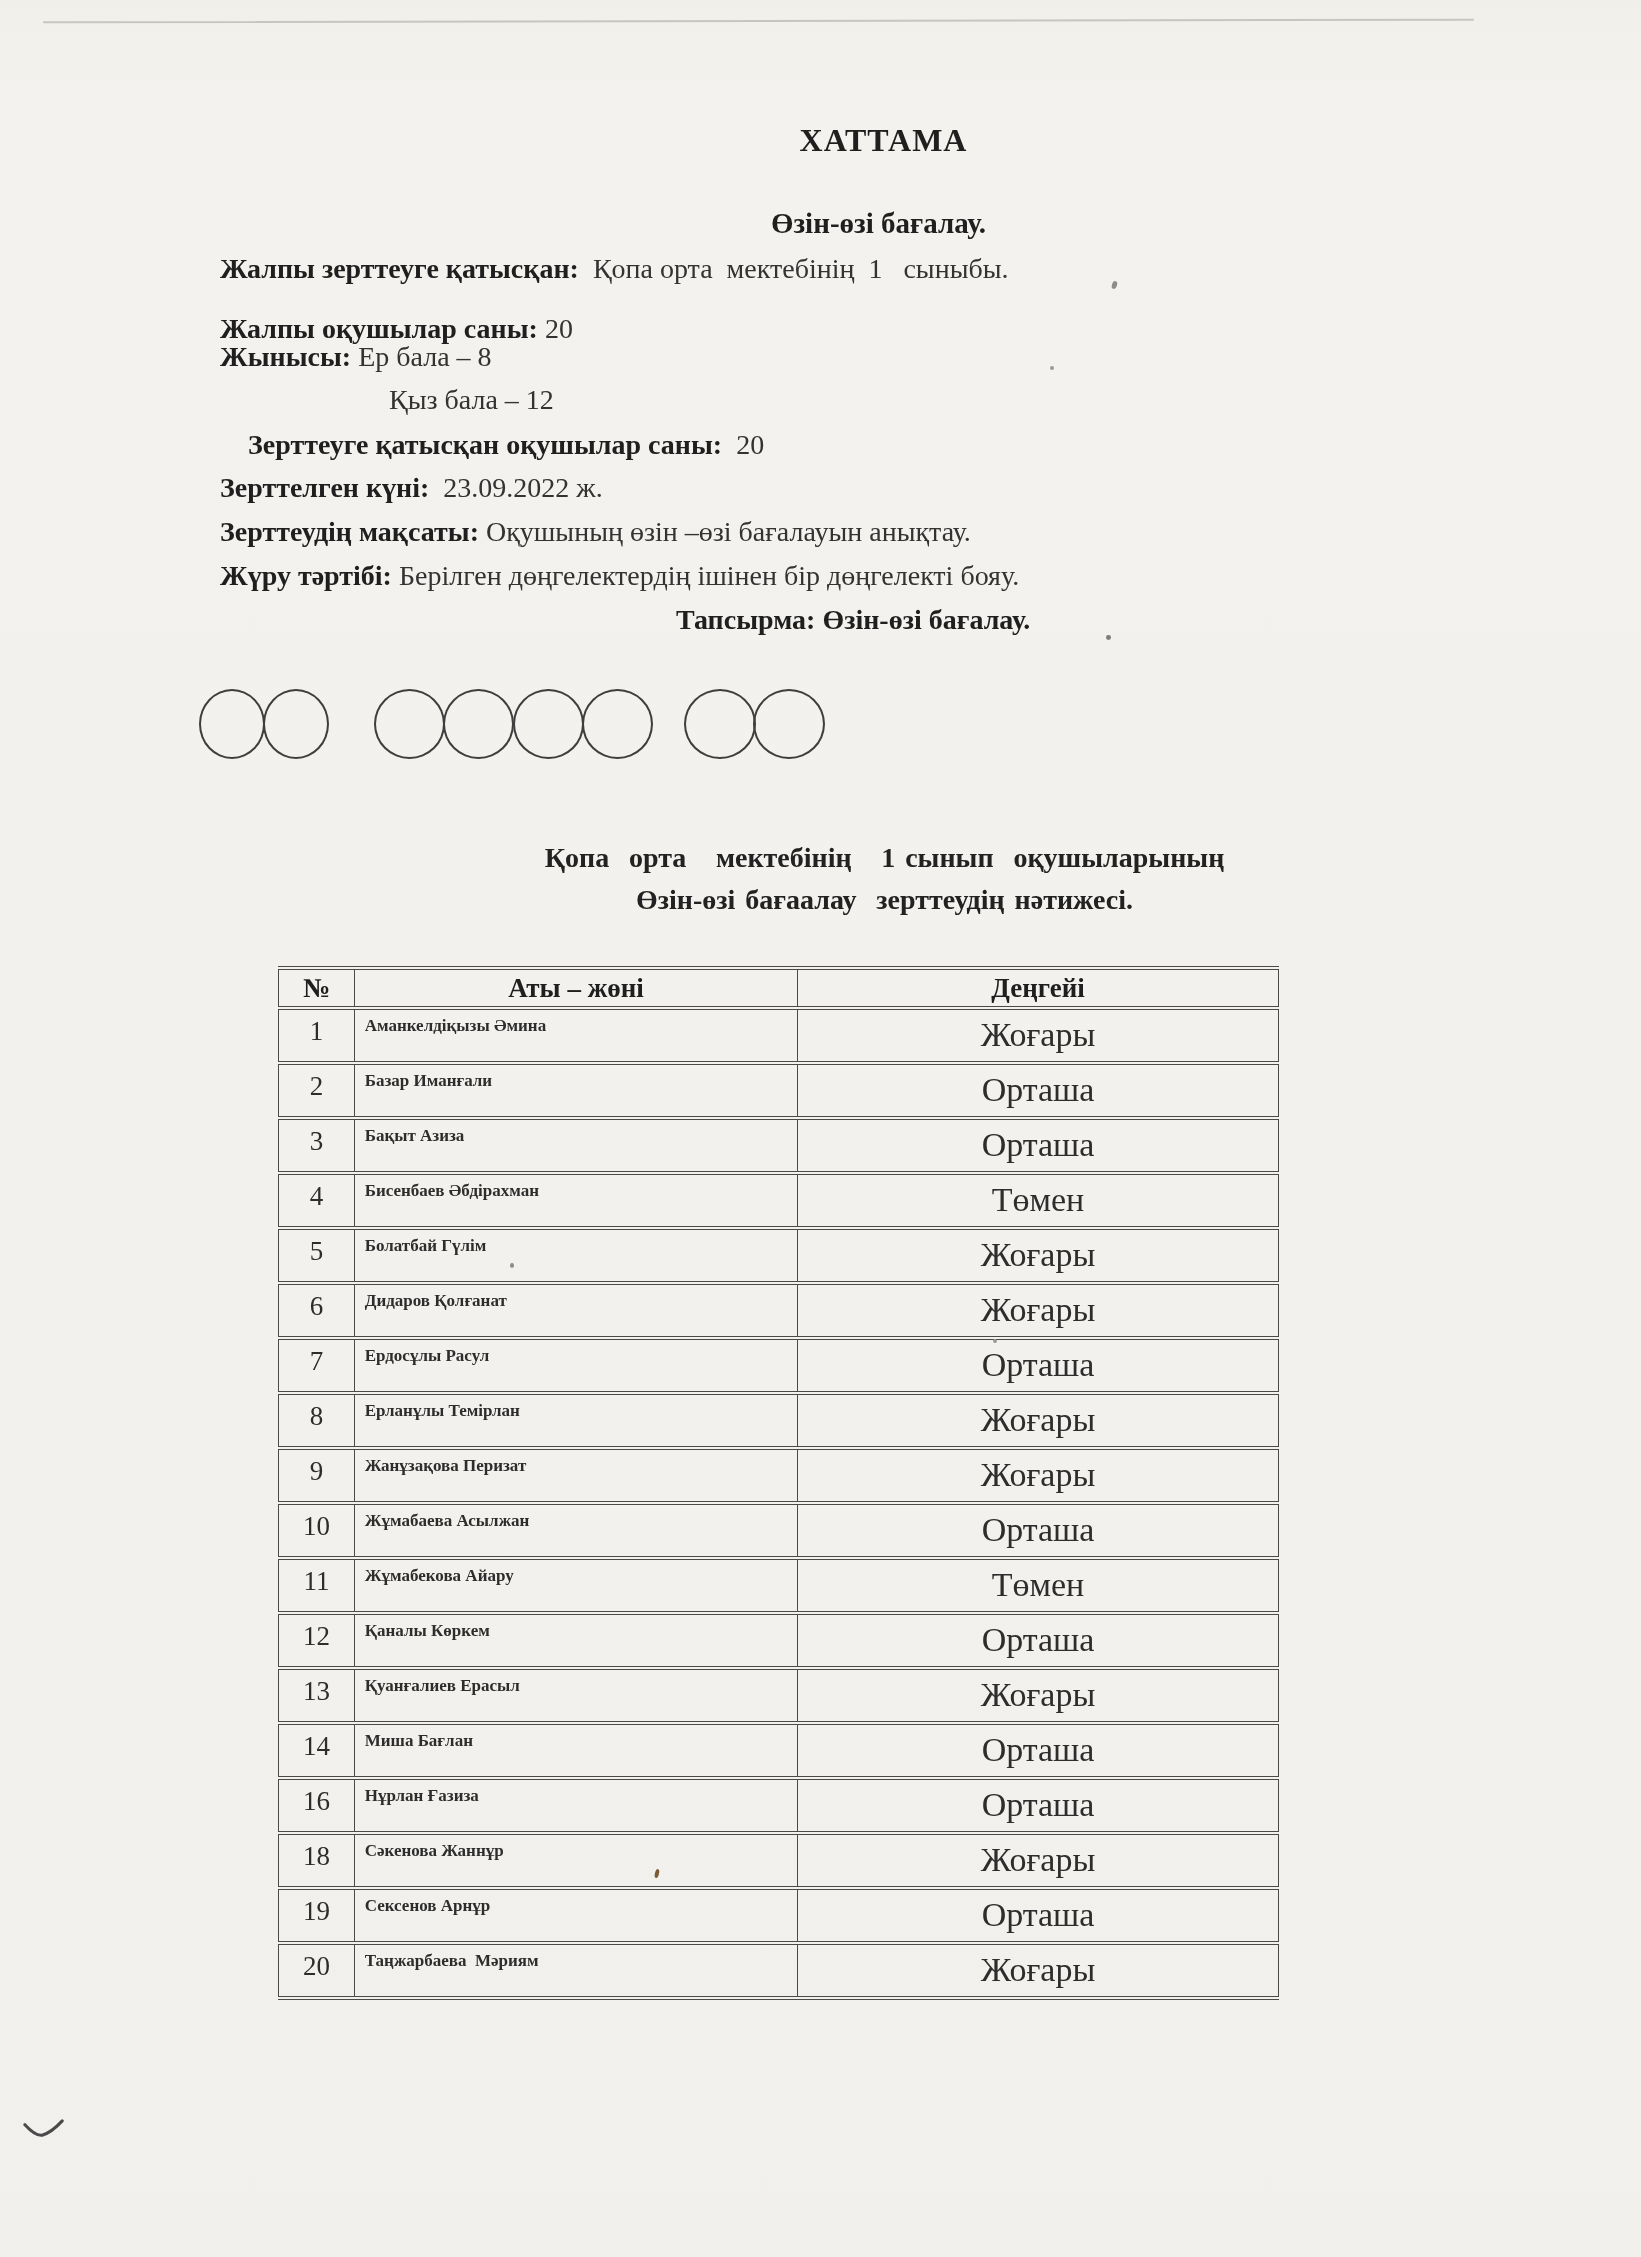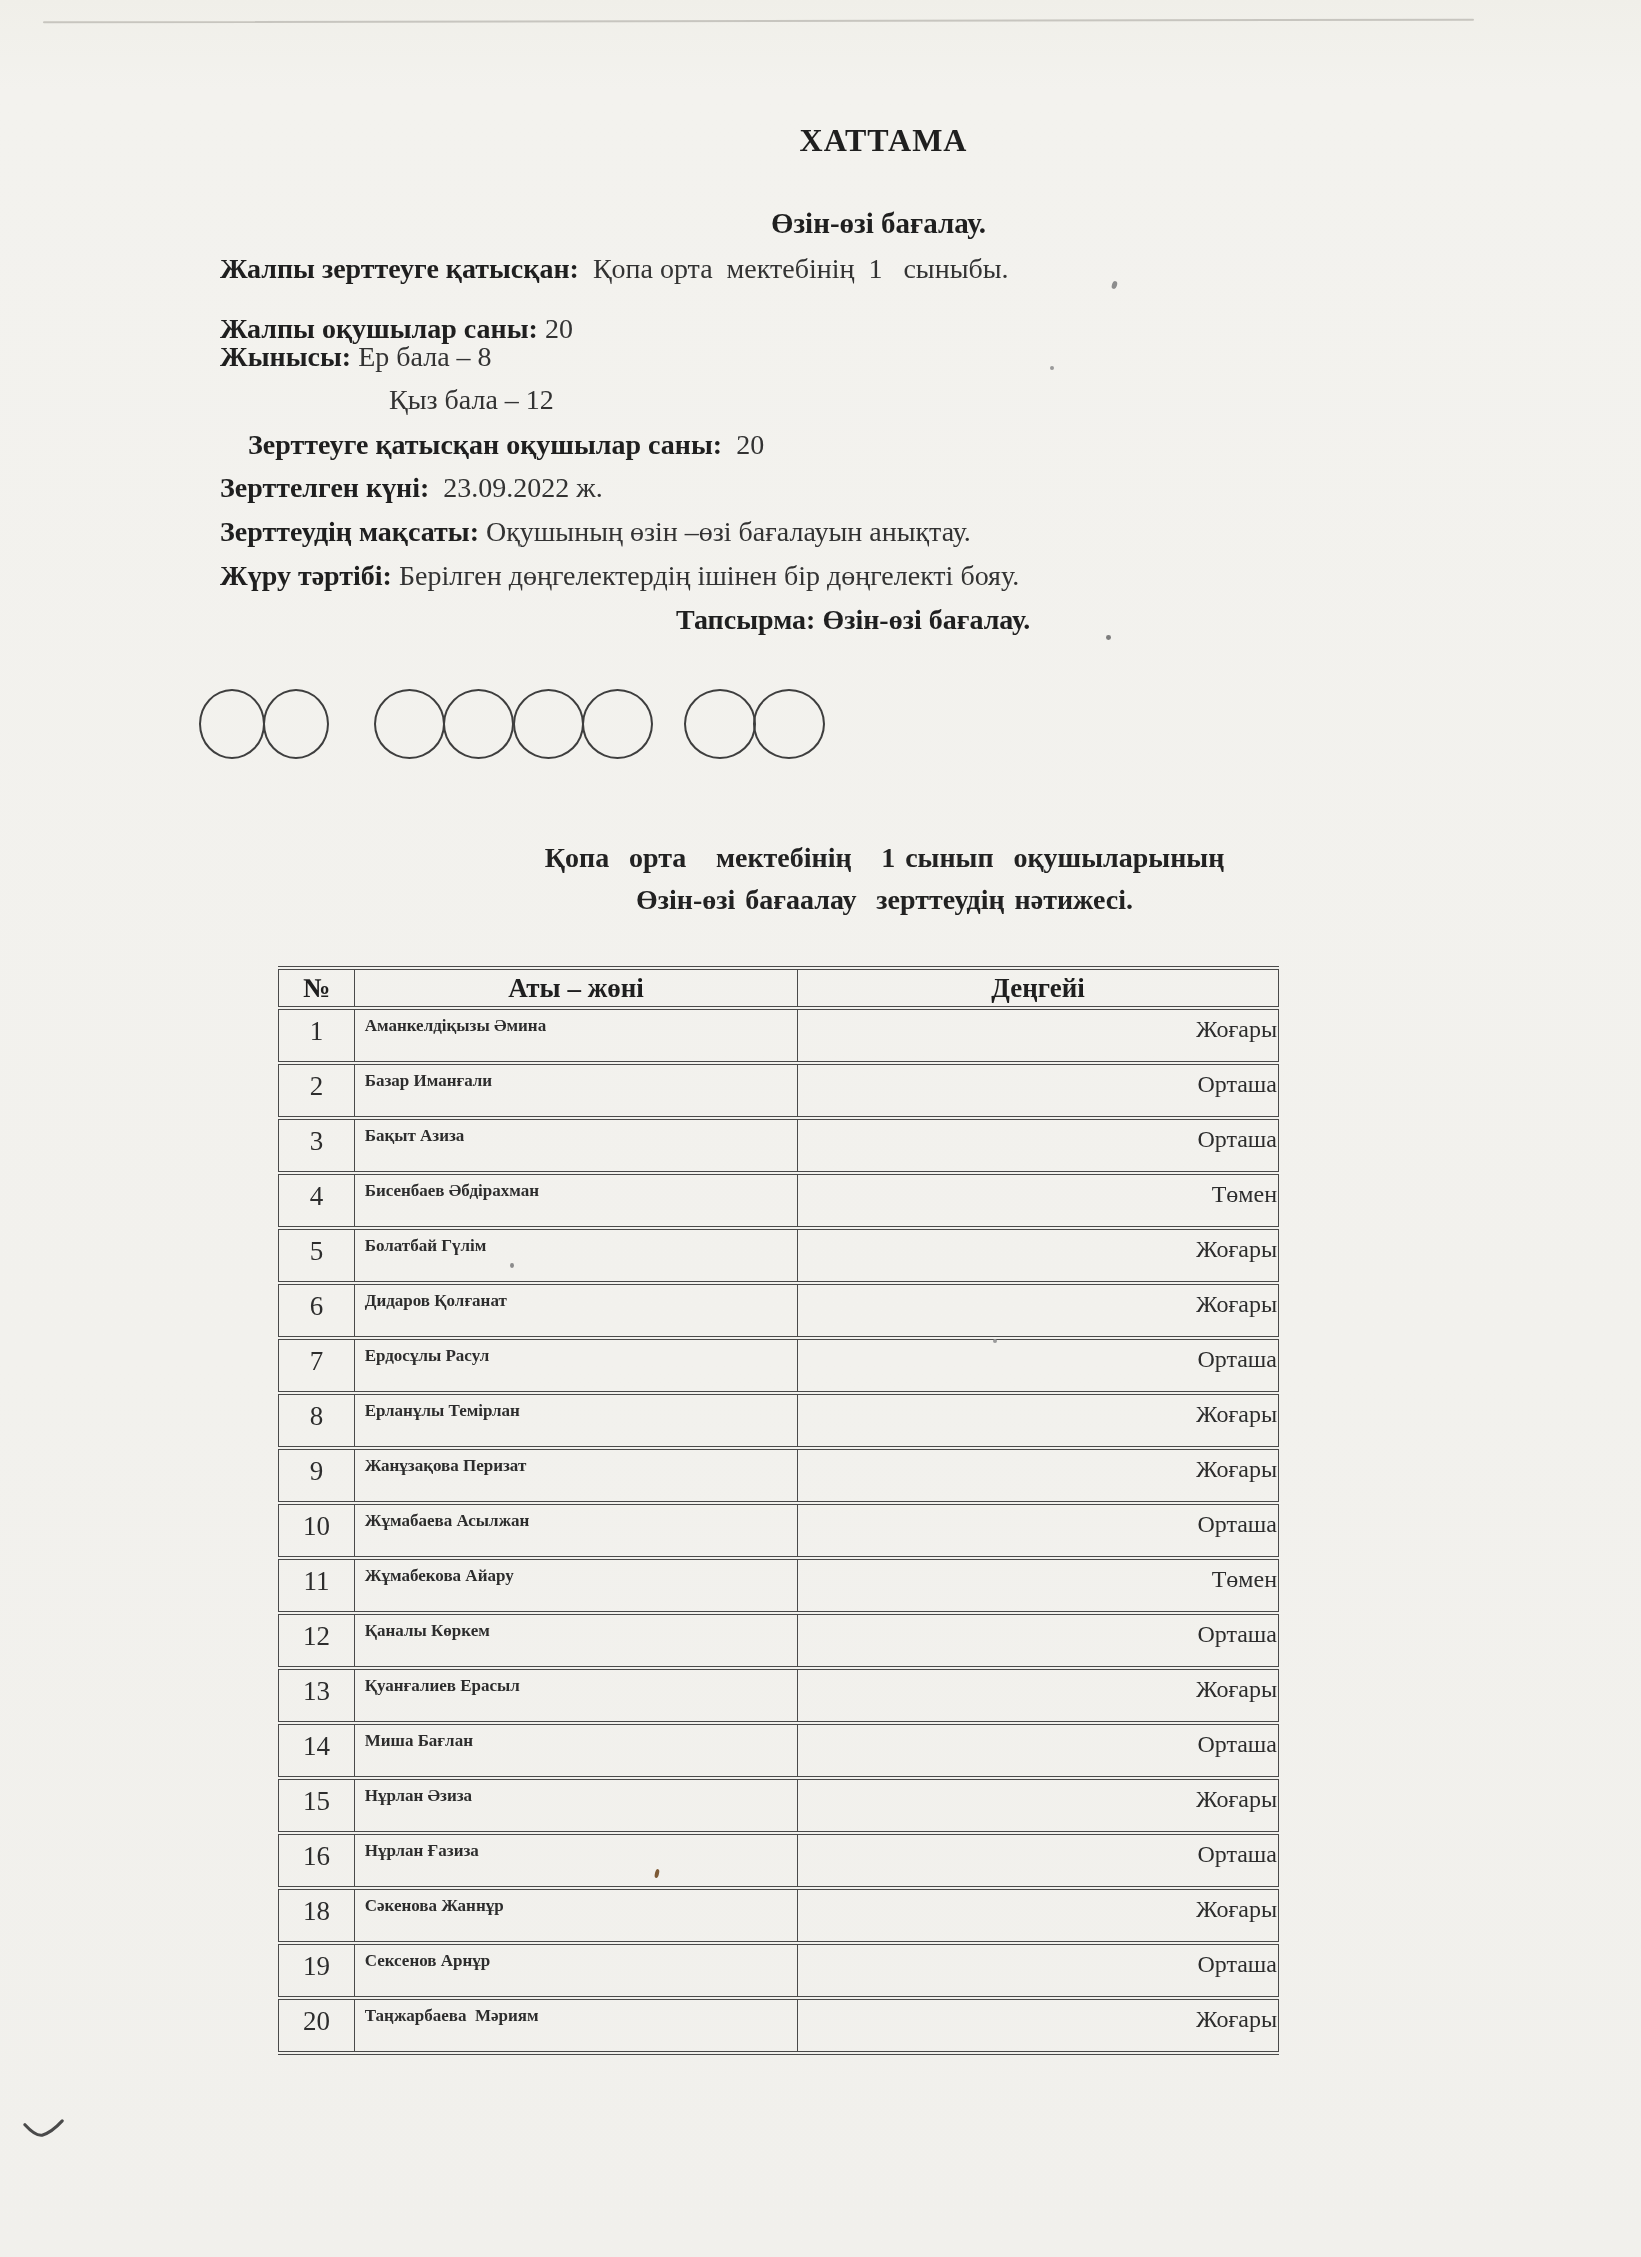--- a/index.html
+++ b/index.html
@@ -58,21 +58,21 @@
   }
   table.results tr>*:last-child{border-right:1.9px solid #4a4a4a;}
   table.results thead th{
     border-top:4.8px double #4a4a4a;
     height:40px;font-size:27px;font-weight:bold;text-align:center;
     vertical-align:middle;color:#1f1f1f;
   }
   table.results td{height:55px;vertical-align:top;padding-top:5.8px;color:#2d2d2d;}
   td.cell-num{text-align:center;font-size:27px;}
   td.cell-name{padding-left:9.7px;font-size:17px;white-space:pre;font-weight:bold;}
-  td.cell-level{text-align:right;font-size:24px;}
+  td.cell-level{text-align:center;font-size:34px;}
   .speck{position:absolute;border-radius:50%;}
   .check-mark{position:absolute;left:23px;top:2116px;}
 </style>
 </head>
 <body>
 
 <div class="page">
 
   <div class="top-edge-line"></div>
 
@@ -183,25 +183,20 @@
           <td class="cell-num">13</td>
           <td class="cell-name">Қуанғалиев Ерасыл</td>
           <td class="cell-level">Жоғары</td>
         </tr>
         <tr>
           <td class="cell-num">14</td>
           <td class="cell-name">Миша Бағлан</td>
           <td class="cell-level">Орташа</td>
         </tr>
         <tr>
-          <td class="cell-num">15</td>
-          <td class="cell-name">Нұрлан Әзиза</td>
-          <td class="cell-level">Жоғары</td>
-        </tr>
-        <tr>
           <td class="cell-num">16</td>
           <td class="cell-name">Нұрлан Ғазиза</td>
           <td class="cell-level">Орташа</td>
         </tr>
         <tr>
           <td class="cell-num">18</td>
           <td class="cell-name">Сәкенова Жаннұр</td>
           <td class="cell-level">Жоғары</td>
         </tr>
         <tr>

